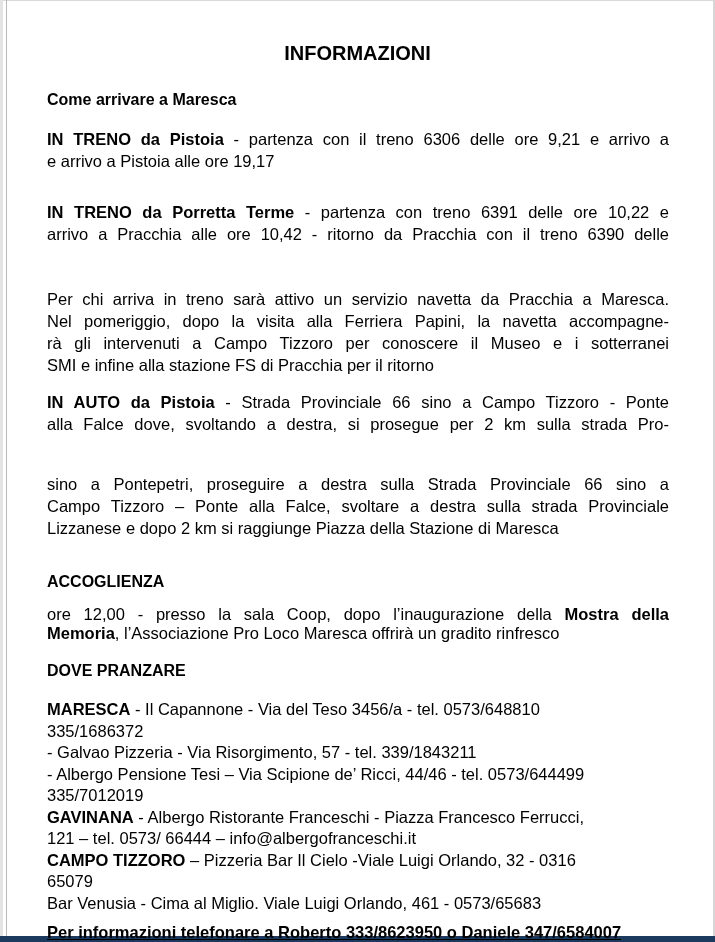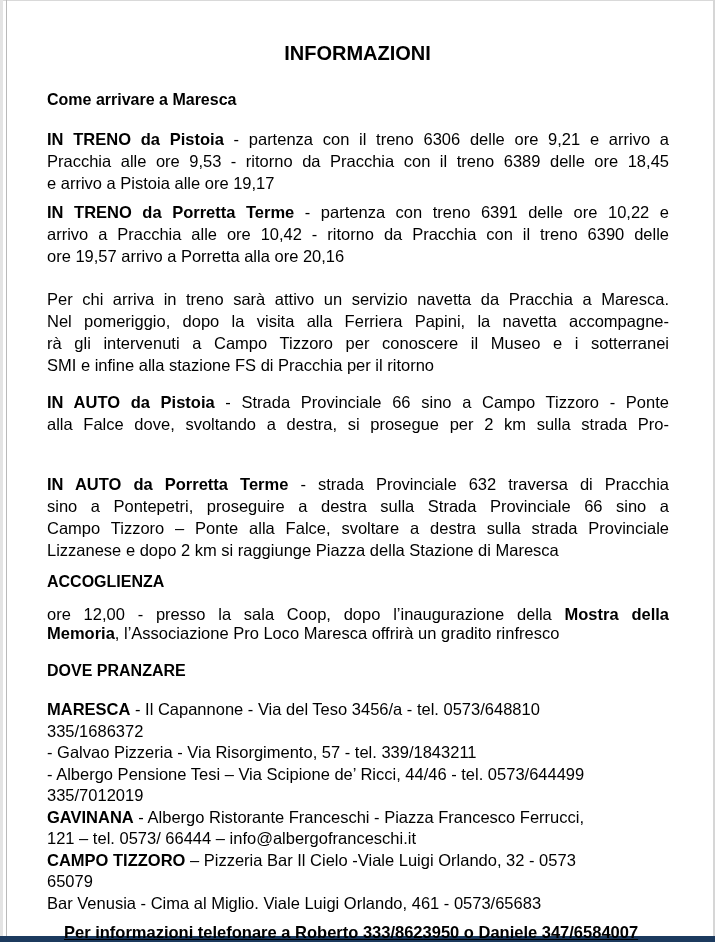--- a/index.html
+++ b/index.html
@@ -41,21 +41,20 @@
   .nw { white-space: nowrap; }
   .tl b { font-weight: bold; margin-top: 28px; }
   .tight { line-height: 19px; }
   .pranzare { line-height: 21.5px; }
   .emph { font-weight: bold; }
   .footer-line {
     font-weight: bold;
     text-decoration: underline;
     white-space: nowrap;
     z-index: 2;
-    margin-left: 17px;
   }
   .footer-bar {
     position: absolute;
     left: 0;
     bottom: 0;
     width: 100%;
     height: 6px;
     z-index: 1;
   }
 </style>
@@ -68,44 +67,41 @@
   <div class="edge-left"></div>
   <div class="edge-vline"></div>
   <div class="edge-right"></div>
 
   <div class="block title" style="top:42px">INFORMAZIONI</div>
 
   <div class="block heading" style="top:89px">Come arrivare a Maresca</div>
 
   <div class="block" style="top:128px">
     <div class="tl j"><b>IN TRENO da Pistoia</b><span> - partenza con il treno 6306  delle ore 9,21  e arrivo a</span></div>
-    <div class="tl j"><span>Pracchia alle ore 9,53 - ritorno da Pracchia con il treno 6389 delle ore 18,45</span></div>
     <div class="tl"><span>e arrivo a Pistoia alle ore 19,17</span></div>
   </div>
 
   <div class="block" style="top:201px">
     <div class="tl j"><b>IN TRENO da Porretta Terme</b><span>  - partenza con treno 6391 delle ore 10,22 e</span></div>
     <div class="tl j"><span>arrivo a Pracchia alle ore 10,42 - ritorno da Pracchia con il treno 6390 delle</span></div>
-    <div class="tl"><span>ore 19,57 arrivo a Porretta alla ore 20,16</span></div>
   </div>
 
   <div class="block" style="top:288px">
     <div class="tl j"><span>Per chi arriva in treno sarà attivo un servizio navetta da Pracchia a Maresca.</span></div>
     <div class="tl j"><span>Nel pomeriggio, dopo la visita alla Ferriera Papini, la navetta accompagne-</span></div>
     <div class="tl j"><span>rà gli intervenuti  a Campo Tizzoro per conoscere il Museo e i sotterranei</span></div>
     <div class="tl"><span>SMI e infine  alla stazione FS di Pracchia per il ritorno</span></div>
   </div>
 
   <div class="block" style="top:391px">
     <div class="tl j"><b>IN AUTO da Pistoia</b><span> - Strada Provinciale 66 sino a Campo Tizzoro - Ponte</span></div>
     <div class="tl j"><span>alla Falce dove, svoltando a destra, si prosegue per 2 km sulla strada Pro-</span></div>
   </div>
 
   <div class="block" style="top:473px">
-    <div class="tl j"><b>IN AUTO da Porretta Terme</b><span> - strada Provinciale 632 traversa di Pracchia</span></div>
     <div class="tl j"><span>sino a Pontepetri, proseguire a destra sulla Strada Provinciale 66 sino a</span></div>
     <div class="tl j"><span>Campo Tizzoro – Ponte alla Falce, svoltare a destra sulla strada Provinciale</span></div>
     <div class="tl"><span>Lizzanese e dopo 2 km si raggiunge Piazza della Stazione di Maresca</span></div>
   </div>
 
   <div class="block heading" style="top:571px">ACCOGLIENZA</div>
 
   <div class="block tight" style="top:605px">
     <div class="tl j"><span>ore 12,00 - presso la sala Coop, dopo l’inaugurazione della </span><span class="emph">Mostra della</span></div>
     <div class="tl"><span class="emph">Memoria</span><span>, l’Associazione Pro Loco Maresca offrirà un gradito rinfresco</span></div>
@@ -114,21 +110,21 @@
   <div class="block heading" style="top:660px">DOVE PRANZARE</div>
 
   <div class="block pranzare" style="top:699px">
     <div class="tl nw"><b>MARESCA</b><span>  - Il Capannone  - Via del Teso 3456/a - tel. 0573/648810</span></div>
     <div class="tl nw"><span>335/1686372</span></div>
     <div class="tl nw"><span>- Galvao Pizzeria - Via Risorgimento, 57 -  tel. 339/1843211</span></div>
     <div class="tl nw"><span>- Albergo Pensione Tesi – Via Scipione de’ Ricci, 44/46 - tel. 0573/644499</span></div>
     <div class="tl nw"><span>335/7012019</span></div>
     <div class="tl nw"><b>GAVINANA</b><span> - Albergo Ristorante Franceschi  - Piazza Francesco Ferrucci,</span></div>
     <div class="tl nw"><span>121 – tel. 0573/ 66444 –  info@albergofranceschi.it</span></div>
-    <div class="tl nw"><b>CAMPO TIZZORO</b><span> – Pizzeria Bar Il Cielo -Viale Luigi Orlando, 32 -  0573</span></div>
+    <div class="tl nw"><b>CAMPO TIZZORO</b><span> – Pizzeria Bar Il Cielo -Viale Luigi Orlando, 32 -  0316</span></div>
     <div class="tl nw"><span>65079</span></div>
     <div class="tl nw"><span>Bar Venusia  - Cima al Miglio.  Viale Luigi Orlando, 461 -  0573/65683</span></div>
   </div>
 
   <div class="block footer-line" style="top:921px">Per informazioni telefonare a Roberto 333/8623950 o Daniele 347/6584007</div>
 
   <div class="footer-bar" style="background: rgb(28, 58, 94);"></div>
 
 </div>
 

